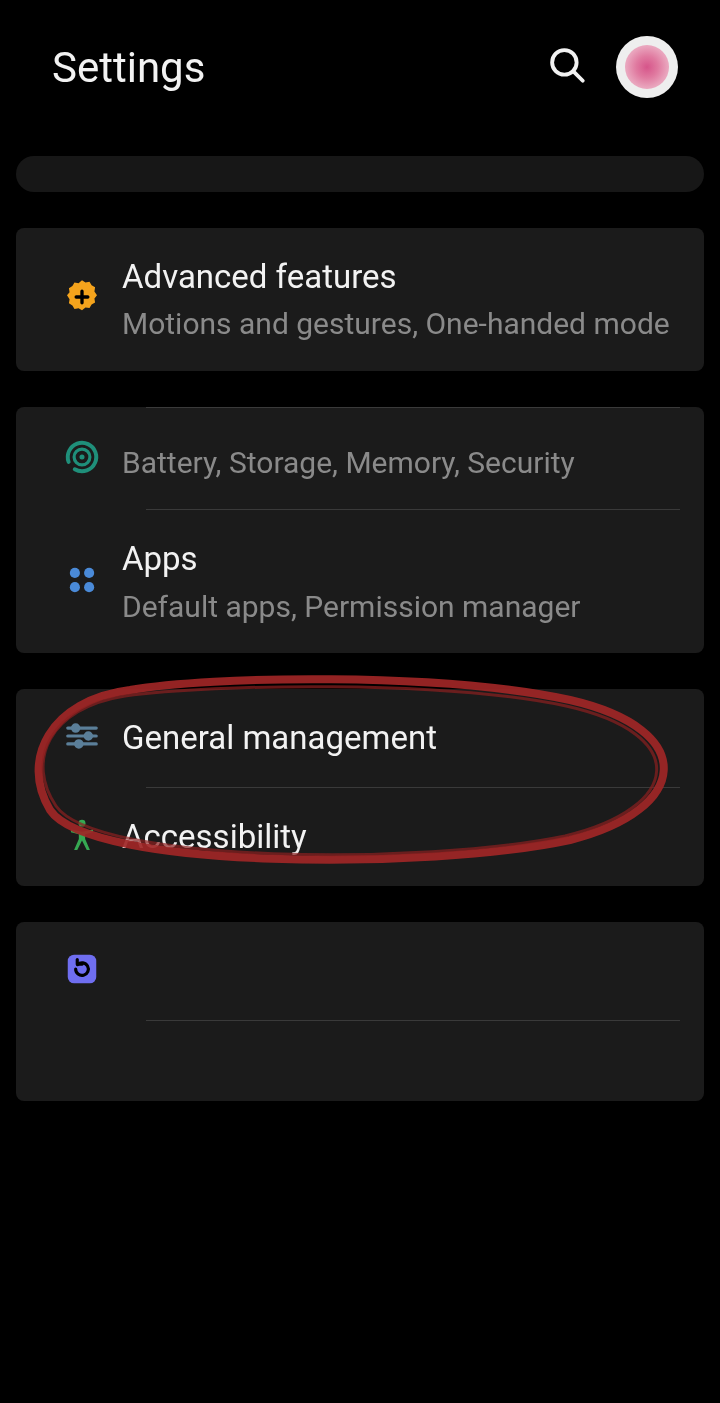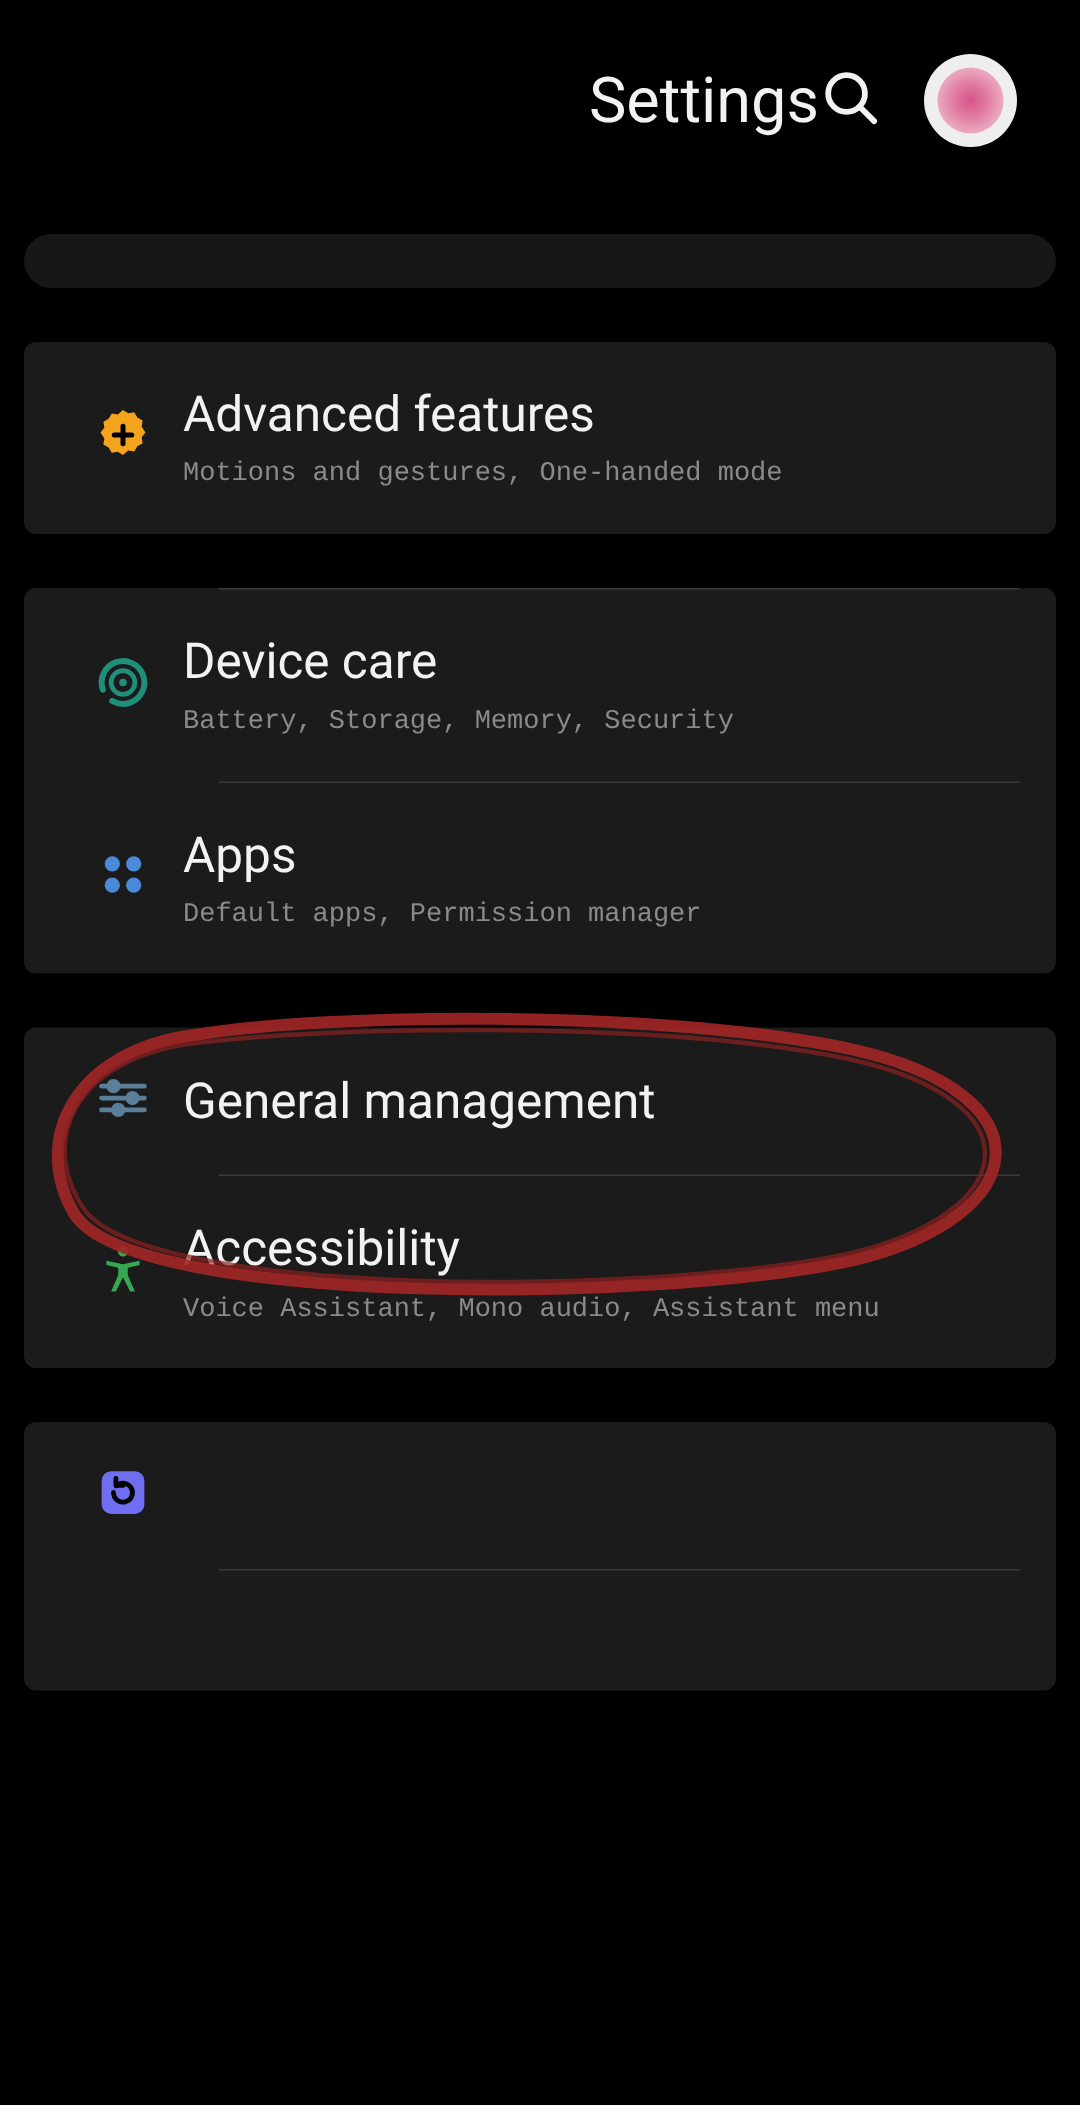--- a/index.html
+++ b/index.html
@@ -7,21 +7,21 @@
       width: 720px;
       height: 1403px;
       background: #000000;
       font-family: -apple-system, BlinkMacSystemFont, "Segoe UI", Roboto, sans-serif;
       overflow: hidden;
       position: relative;
     }
     .header {
       display: flex;
       align-items: center;
-      justify-content: flex-end;
+      justify-content: space-between;
       padding: 36px 42px 28px 52px;
     }
     .title {
       color: #f2f2f2;
       font-size: 42px;
       font-weight: 400;
     }
     .header-right {
       display: flex;
       align-items: center;
@@ -72,25 +72,24 @@
     }
     .text-wrap { flex: 1; }
     .row-title {
       color: #f2f2f2;
       font-size: 33px;
       font-weight: 400;
       line-height: 1.25;
     }
     .row-sub {
       color: #8a8a8a;
-      font-size: 18px;
+      font-size: 30px;
       font-weight: 400;
       margin-top: 8px;
       line-height: 1.25;
-      font-family: Liberation Mono, monospace;
     }
     .divider {
       height: 1px;
       background: #3a3a3a;
       margin-left: 130px;
       margin-right: 24px;
     }
     .annot {
       position: absolute;
       pointer-events: none;
@@ -143,21 +142,20 @@
     <div class="icon-wrap">
       <span>
         <svg width="38" height="38" viewBox="0 0 24 24">
           <circle cx="12" cy="12" r="9" fill="none" stroke="#1f8f7a" stroke-width="2.5" stroke-dasharray="50 8" stroke-linecap="round" transform="rotate(160 12 12)"></circle>
           <circle cx="12" cy="12" r="5" fill="none" stroke="#1f8f7a" stroke-width="2"></circle>
           <circle cx="12" cy="12" r="1.6" fill="#1f8f7a"></circle>
         </svg>
       </span>
     </div>
     <div class="text-wrap">
-      <div class="row-title">Device care</div>
       <div class="row-sub">Battery, Storage, Memory, Security</div>
     </div>
   </div>
   <div class="divider"></div>
   <div class="row">
     <div class="icon-wrap">
       <span>
         <svg width="38" height="38" viewBox="0 0 24 24">
           <circle cx="7.5" cy="7.5" r="3.2" fill="#4a8ad8"></circle>
           <circle cx="16.5" cy="7.5" r="3.2" fill="#4a8ad8"></circle>
@@ -196,21 +194,20 @@
     <div class="icon-wrap">
       <span>
         <svg width="38" height="38" viewBox="0 0 24 24" fill="#36a852">
           <circle cx="12" cy="4.5" r="2.2"></circle>
           <path d="M5 8.5l7 1.5 7-1.5v1.8l-5 1.2v3l3 7h-2l-3-6-3 6H7l3-7v-3l-5-1.2z"></path>
         </svg>
       </span>
     </div>
     <div class="text-wrap">
       <div class="row-title">Accessibility</div>
-      <div class="row-sub">Voice Assistant, Mono audio, Assistant menu</div>
     </div>
   </div>
 </div>
 
 <div class="section">
   <div class="row">
     <div class="icon-wrap">
       <span>
         <svg width="38" height="38" viewBox="0 0 24 24">
           <rect x="3" y="3" width="18" height="18" rx="4" fill="#6f6ef0"></rect>

